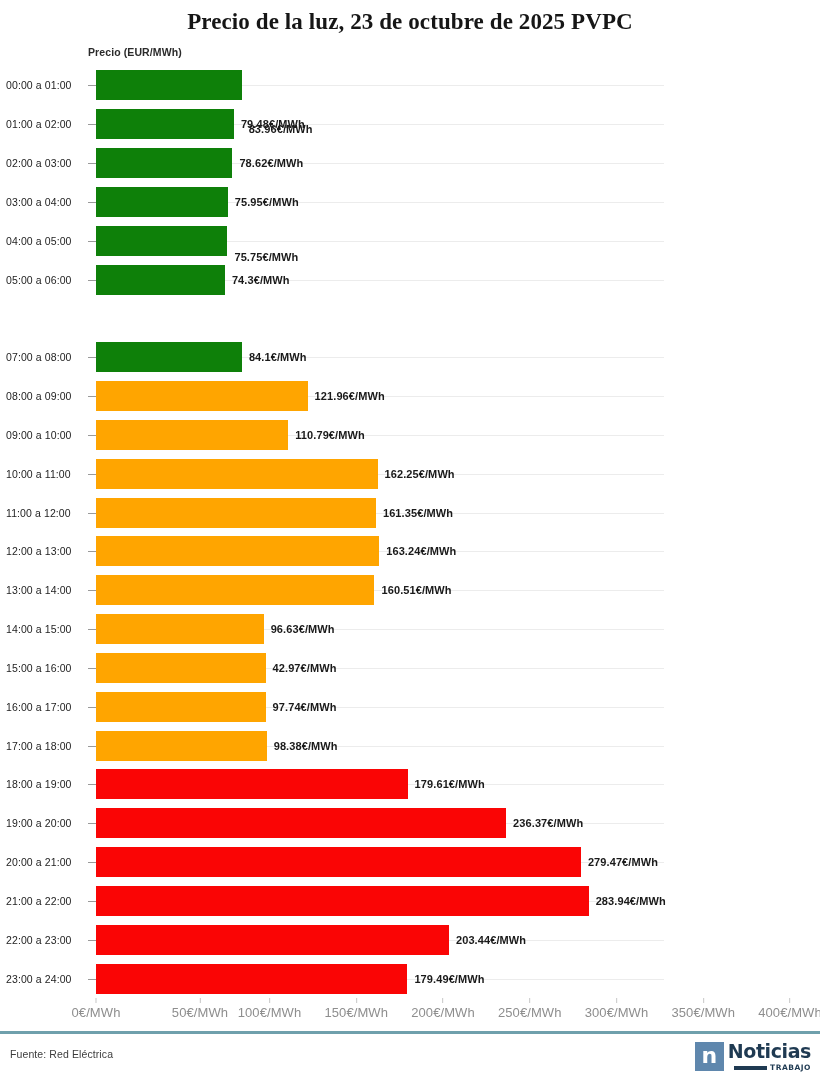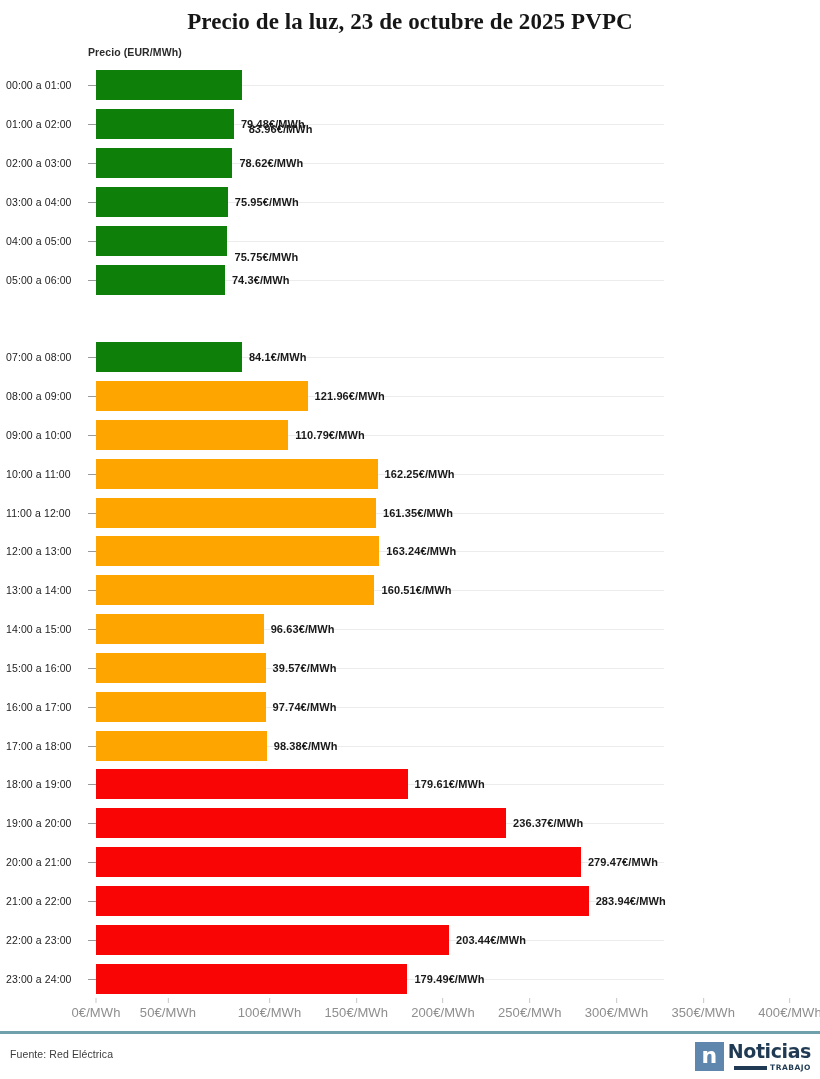--- a/index.html
+++ b/index.html
@@ -300,21 +300,21 @@
       <div class="cat-label">14:00 a 15:00</div>
       <div class="tickmark"></div>
       <div class="bar" style="width: 167.653px; background: rgb(255, 165, 0);"></div>
       <div class="bar-value" style="left: 270.653px;">96.63€/MWh</div>
     </div>
     <div class="row" style="top: 582.5px; height: 38.8333px;">
       <div class="row-gridline" style="background: rgb(236, 236, 236);"></div>
       <div class="cat-label">15:00 a 16:00</div>
       <div class="tickmark"></div>
       <div class="bar" style="width: 169.562px; background: rgb(255, 165, 0);"></div>
-      <div class="bar-value" style="left: 272.562px;">39.57€/MWh</div>
+      <div class="bar-value" style="left: 272.562px;">42.97€/MWh</div>
     </div>
     <div class="row" style="top: 621.333px; height: 38.8333px;">
       <div class="row-gridline" style="background: rgb(236, 236, 236);"></div>
       <div class="cat-label">16:00 a 17:00</div>
       <div class="tickmark"></div>
       <div class="bar" style="width: 169.579px; background: rgb(255, 165, 0);"></div>
       <div class="bar-value" style="left: 272.579px;">97.74€/MWh</div>
     </div>
     <div class="row" style="top: 660.167px; height: 38.8333px;">
       <div class="row-gridline" style="background: rgb(236, 236, 236);"></div>
@@ -365,21 +365,21 @@
       <div class="bar" style="width: 311.415px; background: rgb(250, 5, 5);"></div>
       <div class="bar-value" style="left: 414.415px;">179.49€/MWh</div>
     </div>
   </div>
 
 <div id="xaxis">
     <div class="xtick" style="left: 96px;">
       <div class="tline"></div>
       <div class="tlabel">0€/MWh</div>
     </div>
-    <div class="xtick" style="left: 168px;">
+    <div class="xtick" style="left: 200px;">
       <div class="tline"></div>
       <div class="tlabel">50€/MWh</div>
     </div>
     <div class="xtick" style="left: 269.5px;">
       <div class="tline"></div>
       <div class="tlabel">100€/MWh</div>
     </div>
     <div class="xtick" style="left: 356.25px;">
       <div class="tline"></div>
       <div class="tlabel">150€/MWh</div>

